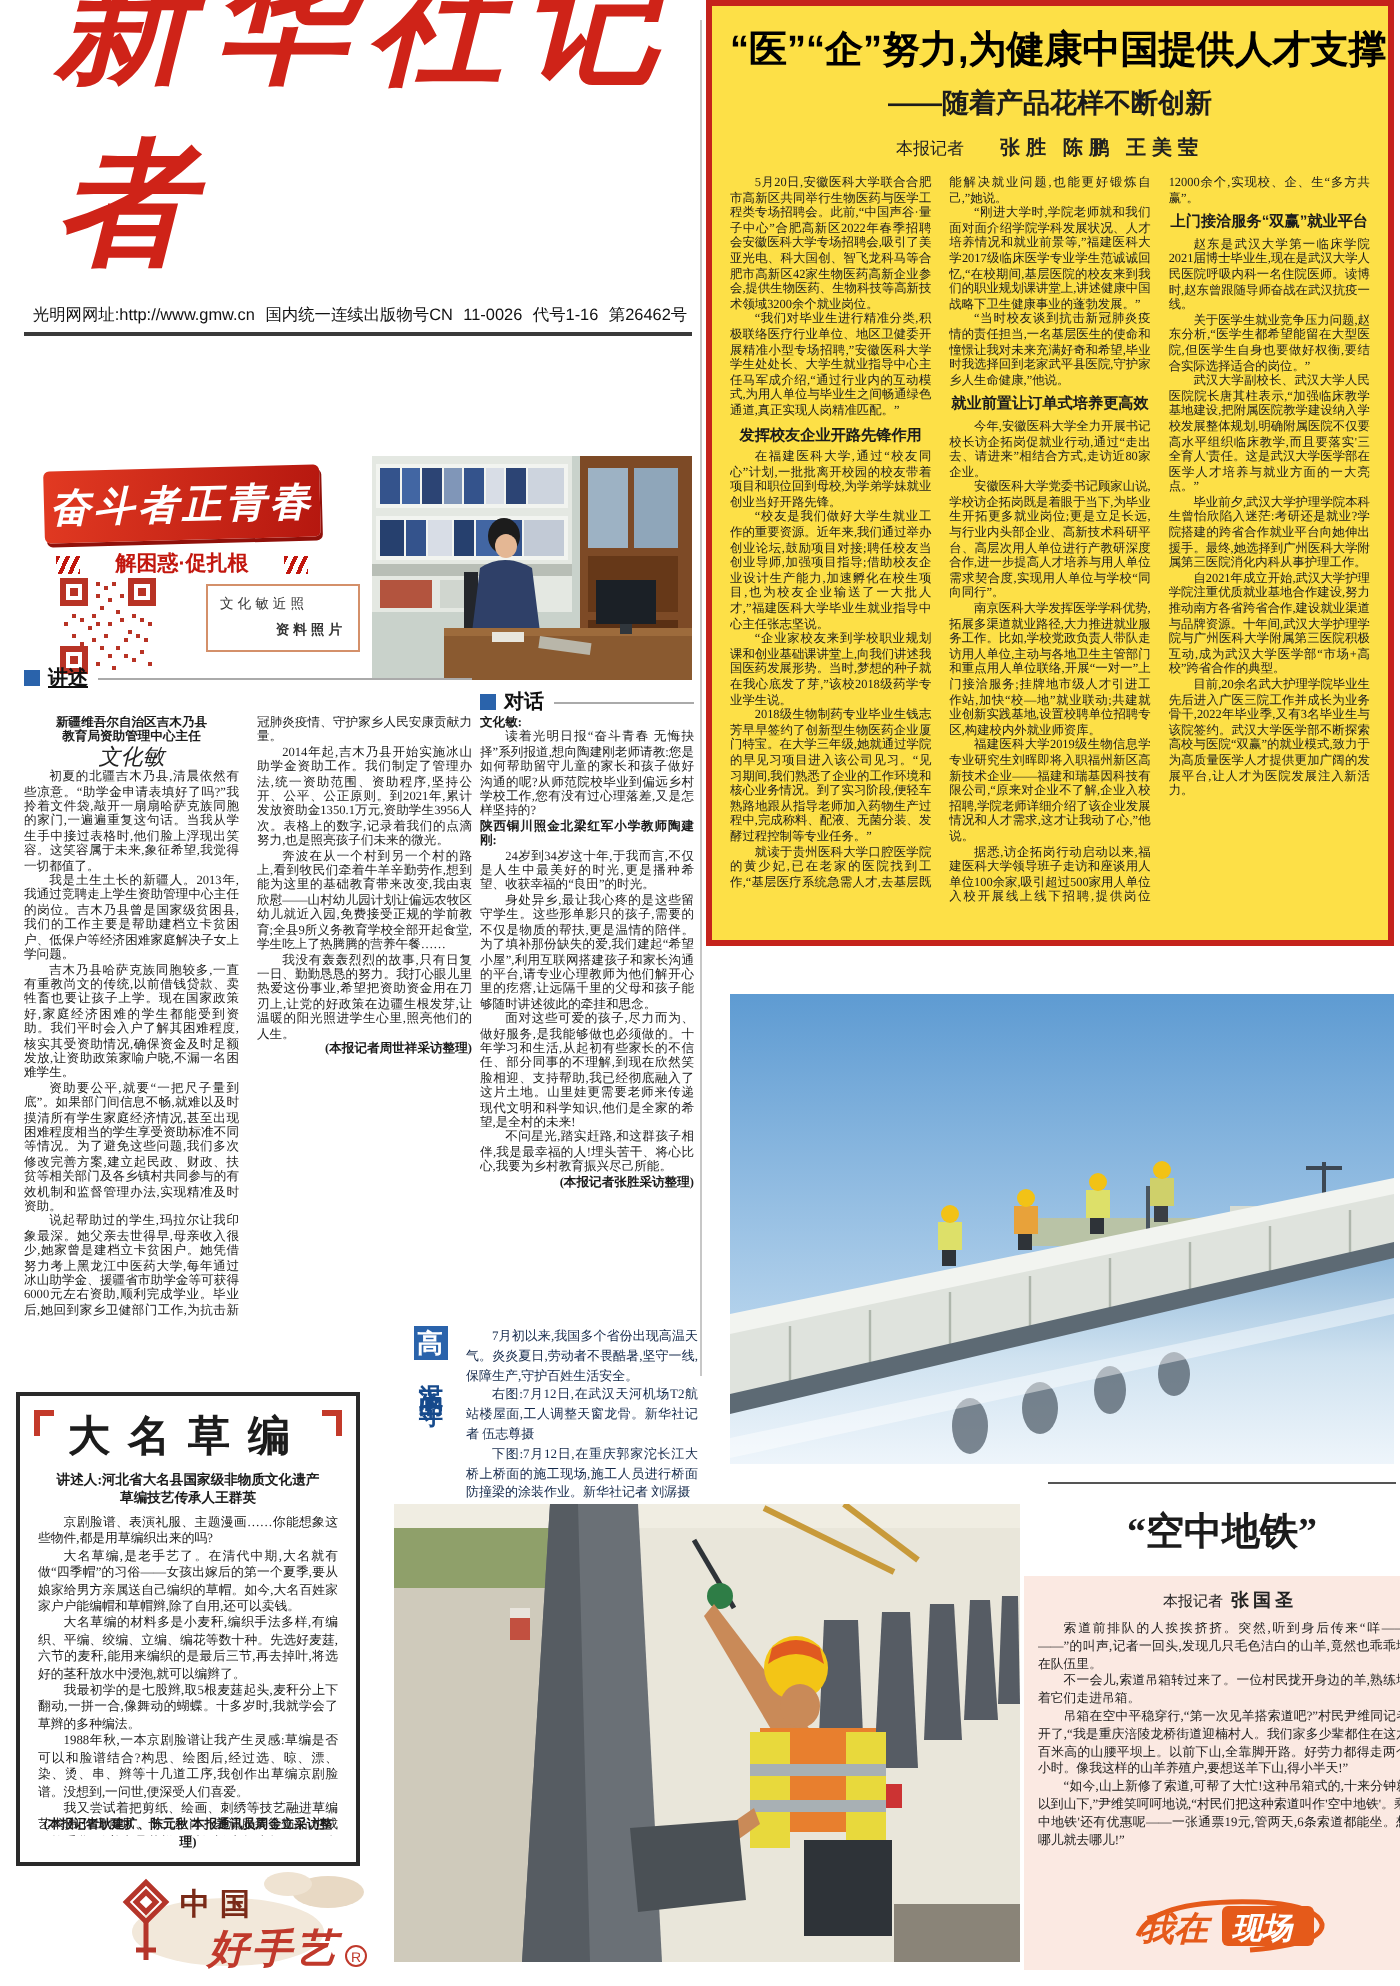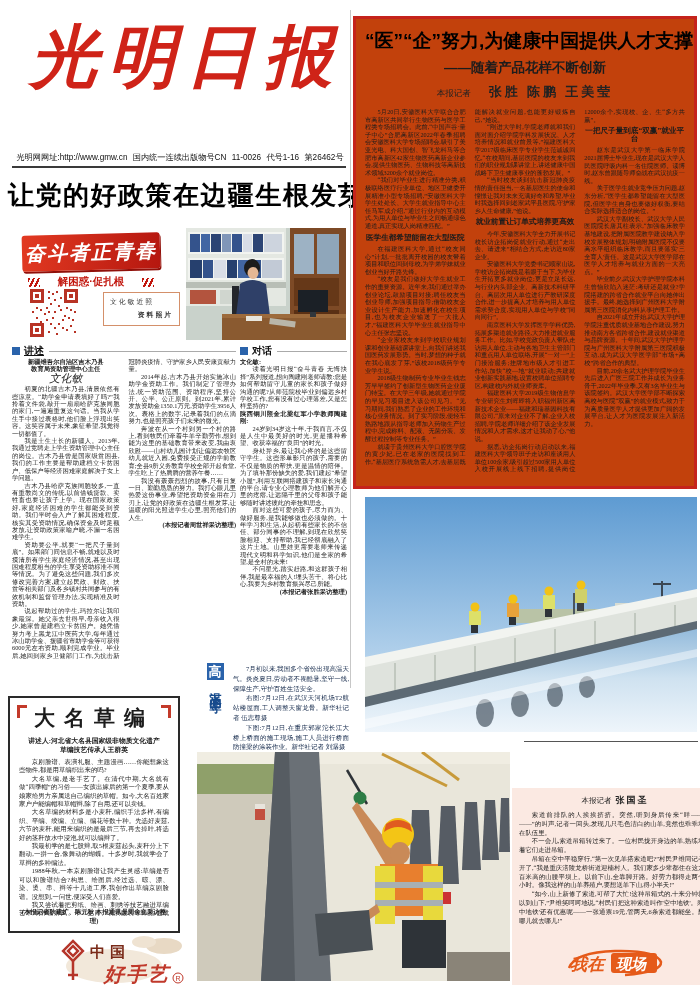--- a/index.html
+++ b/index.html
@@ -29,44 +29,44 @@
   .banner-sub .deco{width:12px;height:9px;background:repeating-linear-gradient(115deg,#c2170e 0 2px,transparent 2px 4.5px);}
   .qr{left:30px;top:288px;}
   .cap-box{left:103px;top:292px;width:77px;height:34px;border:1px solid #d4906a;padding:4px 6px;font-size:6.8px;color:#333;}
   .cap-box .l1{letter-spacing:2px;}
   .cap-box .l2{font-weight:bold;text-align:right;margin-top:3px;letter-spacing:2px;}
   .lead-photo{left:186px;top:228px;width:160px;height:112px;}
 
   .sec-head{display:flex;align-items:center;font-family:"Liberation Sans",sans-serif;font-weight:bold;font-size:10px;color:#111;}
   .sec-head .sq{width:8px;height:8px;background:#2a63ab;margin-right:4px;}
   .sec-head .rule{flex:1;height:0;border-top:1px solid #aaa;margin-left:5px;}
-  .sh-narr{left:12px;top:344px;width:224px;text-decoration:underline;}
+  .sh-narr{left:12px;top:332px;width:224px;text-decoration:underline;}
   .sh-dlg{left:240px;top:344px;width:107px;}
 
   .flow p{margin:0;}
   .flow .para{text-indent:2em;}
   .flow .subhead{font-weight:bold;font-family:"Liberation Sans",sans-serif;text-align:center;text-indent:0;break-inside:avoid;}
   .flow .speakq{font-weight:bold;text-indent:0;}
   .flow .credit{font-weight:bold;text-align:right;text-indent:0;}
   .flow .introline{text-align:center;font-weight:bold;text-indent:0;}
   .flow .signature{text-align:center;text-indent:0;font-family:"DejaVu Serif",serif;font-style:italic;font-size:11px;margin:2px 0 3px;color:#222;}
 
   .narr{left:12px;top:358px;width:224px;height:302px;column-count:2;column-gap:9px;column-fill:auto;
     overflow:hidden;font-size:6.3px;line-height:7.4px;text-align:justify;}
   .dlg{left:240px;top:358px;width:107px;height:302px;overflow:hidden;font-size:6.3px;line-height:7.4px;text-align:justify;}
 
   .vdiv{left:350px;top:10px;width:1px;height:678px;background:#c7c7c7;}
 
   
-  .hosp{left:353px;top:16px;width:344px;height:473px;border:3px solid #c5231c;background:#c2410c;padding:9px 9px 5px;}
+  .hosp{left:353px;top:0;width:344px;height:473px;border:3px solid #c5231c;background:#fde047;padding:9px 9px 5px;}
   .hosp-title{text-align:center;font-family:"Liberation Sans",sans-serif;font-weight:900;font-size:19px;
     letter-spacing:0;color:#000;white-space:nowrap;}
   .hosp-sub{text-align:center;font-family:"Liberation Sans",sans-serif;font-weight:bold;font-size:13.5px;margin-top:5px;}
   .hosp-by{text-align:center;font-size:8.5px;margin-top:6px;color:#222;}
-  .hosp-by b{font-size:13px;letter-spacing:3px;margin-left:18px;}
+  .hosp-by b{font-size:10px;letter-spacing:3px;margin-left:18px;}
   .hosp-cols{margin-top:7px;height:367px;column-count:3;column-gap:9px;column-fill:auto;overflow:hidden;
     font-size:6.2px;line-height:7.6px;text-align:justify;}
   .hosp-cols .subhead{font-size:7.6px;margin:4px 0;}
 
   .mid-photo{left:365px;top:497px;width:332px;height:235px;}
 
   
   .craft{left:8px;top:696px;width:172px;height:237px;border:2px solid #2a2a2a;padding:6px 9px;}
   .craft-q{position:absolute;top:7px;width:10px;height:13px;border-left:3px solid #c33a2a;border-top:3px solid #c33a2a;}
   .craft-q.l{left:7px;}
@@ -95,25 +95,24 @@
   .rope-by{text-align:center;font-size:7.5px;color:#222;}
   .rope-by b{font-size:9px;letter-spacing:2px;margin-left:4px;}
   .rope-body{margin-top:4px;height:130px;overflow:hidden;font-size:6.4px;line-height:8.8px;text-align:justify;}
   .rope-logo{position:absolute;left:0;right:0;bottom:7px;display:flex;justify-content:center;}
 </style>
 </head>
 <body>
 
 <div class="page">
 
-  <div class="abs mast-title">光明日报</div>
+  <div class="abs mast-title">新华社记者</div>
   <div class="abs info-line">光明网网址:http://www.gmw.cn 国内统一连续出版物号CN 11-0026 代号1-16 第26462号</div>
   <div class="abs mast-rule"></div>
 
-  <div class="abs lead-headline">让党的好政策在边疆生根发芽</div>
 
   <div class="abs banner">奋斗者正青春</div>
   <div class="abs banner-sub">
     <span class="deco"></span>
     <span>解困惑·促扎根</span>
     <span class="deco"></span>
   </div>
 
   <svg class="abs qr" width="48" height="50" viewBox="0 0 24 24">
     <g fill="#b83325">
@@ -250,35 +249,35 @@
 
   <div class="abs hosp">
     <div class="hosp-title">“医”“企”努力,为健康中国提供人才支撑</div>
     <div class="hosp-sub">——随着产品花样不断创新</div>
     <div class="hosp-by">
       <span>本报记者</span><b>张胜 陈鹏 王美莹</b>
     </div>
     <div class="hosp-cols flow">
         <p class="para">5月20日,安徽医科大学联合合肥市高新区共同举行生物医药与医学工程类专场招聘会。此前,“中国声谷·量子中心”合肥高新区2022年春季招聘会安徽医科大学专场招聘会,吸引了美亚光电、科大国创、智飞龙科马等合肥市高新区42家生物医药高新企业参会,提供生物医药、生物科技等高新技术领域3200余个就业岗位。</p>
         <p class="para">“我们对毕业生进行精准分类,积极联络医疗行业单位、地区卫健委开展精准小型专场招聘,”安徽医科大学学生处处长、大学生就业指导中心主任马军成介绍,“通过行业内的互动模式,为用人单位与毕业生之间畅通绿色通道,真正实现人岗精准匹配。”</p>
-        <p class="subhead">医学生都希望能留在大型医院</p>
+        <p class="subhead">发挥校友企业开路先锋作用</p>
         <p class="para">在福建医科大学,通过“校友同心”计划,一批批离开校园的校友带着项目和职位回到母校,为学弟学妹就业创业当好开路先锋。</p>
         <p class="para">“校友是我们做好大学生就业工作的重要资源。近年来,我们通过举办创业论坛,鼓励项目对接;聘任校友当创业导师,加强项目指导;借助校友企业设计生产能力,加速孵化在校生项目,也为校友企业输送了一大批人才,”福建医科大学毕业生就业指导中心主任张志坚说。</p>
         <p class="para">“企业家校友来到学校职业规划课和创业基础课讲堂上,向我们讲述我国医药发展形势。当时,梦想的种子就在我心底发了芽,”该校2018级药学专业学生说。</p>
         <p class="para">2018级生物制药专业毕业生钱志芳早早签约了创新型生物医药企业厦门特宝。在大学三年级,她就通过学院的早见习项目进入该公司见习。“见习期间,我们熟悉了企业的工作环境和核心业务情况。到了实习阶段,便轻车熟路地跟从指导老师加入药物生产过程中,完成称料、配液、无菌分装、发酵过程控制等专业任务。”</p>
         <p class="para">就读于贵州医科大学口腔医学院的黄少妃,已在老家的医院找到工作,“基层医疗系统急需人才,去基层既能解决就业问题,也能更好锻炼自己,”她说。</p>
         <p class="para">“刚进大学时,学院老师就和我们面对面介绍学院学科发展状况、人才培养情况和就业前景等,”福建医科大学2017级临床医学专业学生范诚诚回忆,“在校期间,基层医院的校友来到我们的职业规划课讲堂上,讲述健康中国战略下卫生健康事业的蓬勃发展。”</p>
         <p class="para">“当时校友谈到抗击新冠肺炎疫情的责任担当,一名基层医生的使命和憧憬让我对未来充满好奇和希望,毕业时我选择回到老家武平县医院,守护家乡人生命健康,”他说。</p>
         <p class="subhead">就业前置让订单式培养更高效</p>
         <p class="para">今年,安徽医科大学全力开展书记校长访企拓岗促就业行动,通过“走出去、请进来”相结合方式,走访近80家企业。</p>
         <p class="para">安徽医科大学党委书记顾家山说,学校访企拓岗既是着眼于当下,为毕业生开拓更多就业岗位;更是立足长远,与行业内头部企业、高新技术科研平台、高层次用人单位进行产教研深度合作,进一步提高人才培养与用人单位需求契合度,实现用人单位与学校“同向同行”。</p>
         <p class="para">南京医科大学发挥医学学科优势,拓展多渠道就业路径,大力推进就业服务工作。比如,学校党政负责人带队走访用人单位,主动与各地卫生主管部门和重点用人单位联络,开展“一对一”上门接洽服务;挂牌地市级人才引进工作站,加快“校—地”就业联动;共建就业创新实践基地,设置校聘单位招聘专区,构建校内外就业师资库。</p>
         <p class="para">福建医科大学2019级生物信息学专业研究生刘晖即将入职福州新区高新技术企业——福建和瑞基因科技有限公司,“原来对企业不了解,企业入校招聘,学院老师详细介绍了该企业发展情况和人才需求,这才让我动了心,”他说。</p>
         <p class="para">据悉,访企拓岗行动启动以来,福建医科大学领导班子走访和座谈用人单位100余家,吸引超过500家用人单位入校开展线上线下招聘,提供岗位12000余个,实现校、企、生“多方共赢”。</p>
-        <p class="subhead">一把尺子量到底“双赢”就业平台</p>
+        <p class="subhead">上门接洽服务“双赢”就业平台</p>
         <p class="para">赵东是武汉大学第一临床学院2021届博士毕业生,现在是武汉大学人民医院呼吸内科一名住院医师。读博时,赵东曾跟随导师奋战在武汉抗疫一线。</p>
         <p class="para">关于医学生就业竞争压力问题,赵东分析,“医学生都希望能留在大型医院,但医学生自身也要做好权衡,要结合实际选择适合的岗位。”</p>
         <p class="para">武汉大学副校长、武汉大学人民医院院长唐其柱表示,“加强临床教学基地建设,把附属医院教学建设纳入学校发展整体规划,明确附属医院不仅要高水平组织临床教学,而且要落实'三全育人'责任。这是武汉大学医学部在医学人才培养与就业方面的一大亮点。”</p>
         <p class="para">毕业前夕,武汉大学护理学院本科生曾怡欣陷入迷茫:考研还是就业?学院搭建的跨省合作就业平台向她伸出援手。最终,她选择到广州医科大学附属第三医院消化内科从事护理工作。</p>
         <p class="para">自2021年成立开始,武汉大学护理学院注重优质就业基地合作建设,努力推动南方各省跨省合作,建设就业渠道与品牌资源。十年间,武汉大学护理学院与广州医科大学附属第三医院积极互动,成为武汉大学医学部“市场+高校”跨省合作的典型。</p>
         <p class="para">目前,20余名武大护理学院毕业生先后进入广医三院工作并成长为业务骨干,2022年毕业季,又有3名毕业生与该院签约。武汉大学医学部不断探索高校与医院“双赢”的就业模式,致力于为高质量医学人才提供更加广阔的发展平台,让人才为医院发展注入新活力。</p>
       </div>
   </div>
 
   <svg class="abs mid-photo" viewBox="0 0 332 235" preserveAspectRatio="none">
@@ -416,20 +415,21 @@
     <rect x="178" y="148" width="68" height="6" fill="#a8b0b4"></rect>
     <polygon points="183,160 155,180 148,174 180,152" fill="#c98a58"></polygon>
     <circle cx="149" cy="179" r="6" fill="#24282c"></circle>
     <polygon points="118,162 172,158 176,198 122,204" fill="#4a5055"></polygon>
     <rect x="205" y="168" width="44" height="48" fill="#2e3338"></rect>
     <rect x="246" y="140" width="8" height="12" fill="#cc3333"></rect>
     <rect x="250" y="200" width="63" height="29" fill="#8a8478"></rect>
   </svg>
 
   <div class="abs rope-rule"></div>
+  <div class="abs rope-title">“空中地铁”</div>
   <div class="abs rope-panel">
     <div class="rope-by">
       <span>本报记者</span><b>张国圣</b>
     </div>
     <div class="rope-body flow">
         <p class="para">索道前排队的人挨挨挤挤。突然,听到身后传来“咩——咩——”的叫声,记者一回头,发现几只毛色洁白的山羊,竟然也乖乖地排在队伍里。</p>
         <p class="para">不一会儿,索道吊箱转过来了。一位村民拢开身边的羊,熟练地带着它们走进吊箱。</p>
         <p class="para">吊箱在空中平稳穿行,“第一次见羊搭索道吧?”村民尹维同记者唠开了,“我是重庆涪陵龙桥街道迎楠村人。我们家多少辈都住在这六七百米高的山腰平坝上。以前下山,全靠脚开路。好劳力都得走两个多小时。像我这样的山羊养殖户,要想送羊下山,得小半天!”</p>
         <p class="para">“如今,山上新修了索道,可帮了大忙!这种吊箱式的,十来分钟就可以到山下,”尹维笑呵呵地说,“村民们把这种索道叫作'空中地铁'。乘'空中地铁'还有优惠呢——一张通票19元,管两天,6条索道都能坐。想去哪儿就去哪儿!”</p>
       </div>

